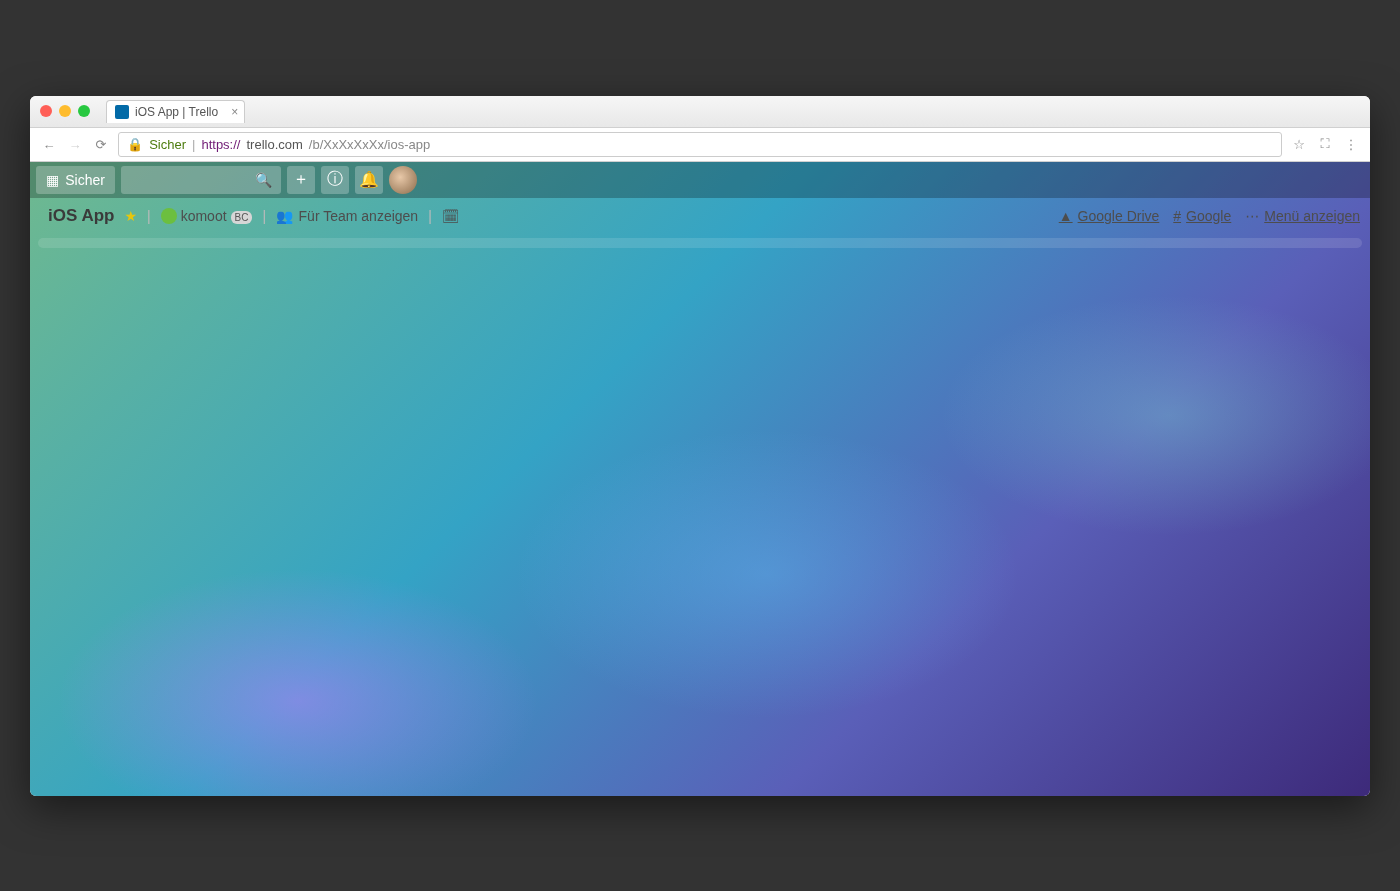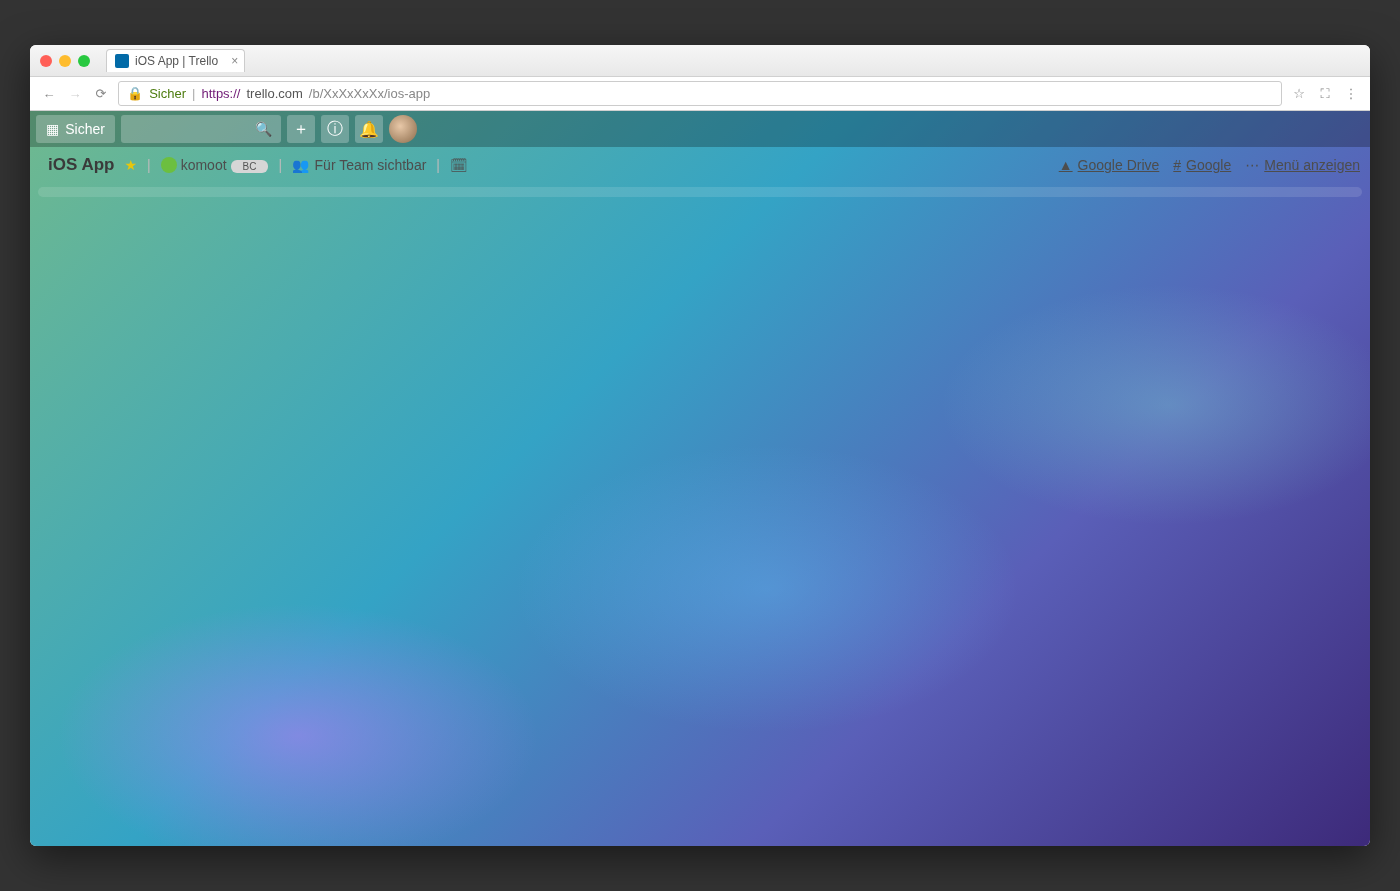--- a/index.html
+++ b/index.html
@@ -1,17 +1,17 @@
 <!DOCTYPE html>
 <html><head>
 <meta charset="utf-8">
 <style>
   * { box-sizing: border-box; margin: 0; padding: 0; }
   body { background: #333; font-family: -apple-system, "Helvetica Neue", Arial, sans-serif; font-size:14px; display:flex; align-items:center; justify-content:center; height:891px; }
-  .window { width:1340px; height:801px; background:#fff; border-radius:6px; box-shadow:0 12px 40px rgba(0,0,0,.5); overflow:hidden; display:flex; flex-direction:column; }
+  .window { width:1340px; height:700px; background:#fff; border-radius:6px; box-shadow:0 12px 40px rgba(0,0,0,.5); overflow:hidden; display:flex; flex-direction:column; }
   
   .mac-chrome-top { height:32px; background:linear-gradient(#f6f6f6,#e8e8e8); border-bottom:1px solid #d0d0d0; display:flex; align-items:center; padding:0 10px; gap:8px; font-size:12px; color:#555;}
   .traffic {display:flex; gap:7px; margin-right:8px;}
   .dot{width:12px;height:12px;border-radius:50%;}
   .red{background:#ff5f57;} .yel{background:#febc2e;} .grn{background:#28c840;}
   .tab{background:#fff;border:1px solid #ccc;border-bottom:none;border-radius:4px 4px 0 0;padding:4px 26px 4px 8px;display:flex;align-items:center;gap:6px;position:relative;}
   .tab .x{position:absolute;right:6px;top:4px;color:#888;font-size:12px;}
   .favicon{width:14px;height:14px;background:#026AA7;border-radius:2px;display:inline-block;}
   .chrome-url{height:34px;border-bottom:1px solid #d0d0d0;display:flex;align-items:center;gap:8px;padding:0 10px;color:#555;font-size:13px;}
   .nav-ico{width:18px;text-align:center;color:#888;}
@@ -23,21 +23,21 @@
   .searchbox{width:160px;background:rgba(255,255,255,.25);border-radius:3px;height:28px;display:flex;align-items:center;justify-content:flex-end;padding:0 8px;color:#fff;}
   .logo{flex:1;text-align:center;color:rgba(255,255,255,.6);font-weight:bold;font-style:italic;font-size:18px;letter-spacing:0.5px;}
   .ico-sq{width:28px;height:28px;background:rgba(255,255,255,.25);border-radius:3px;color:#fff;display:flex;align-items:center;justify-content:center;font-size:16px;}
   .avatar-sm{width:28px;height:28px;border-radius:50%;background:#aaa;background:radial-gradient(circle at 40% 40%, #e8c8a8, #8a6a4a);}
   
   .board-bar{height:36px;display:flex;align-items:center;padding:0 10px;gap:10px;font-size:14px;color:#4d4d4d;}
   .board-title{font-size:17px;font-weight:700;color:#3a3a3a;margin-left:8px;}
   .star{color:#e6c60d;}
   .org{display:flex;align-items:flex-end;gap:4px;}
   .org-logo{width:16px;height:16px;border-radius:50%;background:#6cbf3f;display:inline-block;}
-  .badge-grey{background:#d6d6d6;color:#555;font-size:10px;padding:1px 12px;border-radius:6px;}
+  .badge-grey{background:#d6d6d6;color:#555;font-size:10px;padding:1px 4px;border-radius:6px;}
   .sep{color:#bbb;}
   .board-right{margin-left:auto;display:flex;gap:14px;align-items:center;}
   .link-pu{display:flex;align-items:center;gap:5px;text-decoration:underline;color:#4d4d4d;}
   
   .board-wrap{flex:1;position:relative;overflow:hidden;}
   .wallpaper{position:absolute;inset:0;background:linear-gradient(135deg,#6fb98f 0%, #34a3c5 40%, #5a5fb8 70%, #3d2a7a 100%);}
   .wallpaper::before{content:'';position:absolute;inset:0;background:
     radial-gradient(ellipse 400px 220px at 20% 85%, rgba(200,120,255,.5), transparent 60%),
     radial-gradient(ellipse 420px 240px at 55% 65%, rgba(100,200,255,.35), transparent 60%),
     radial-gradient(ellipse 380px 200px at 85% 40%, rgba(120,220,210,.35), transparent 60%);}
@@ -113,21 +113,21 @@
       <span class="star">★</span>
       <span class="sep">|</span>
       <span class="org">
         <span class="org-logo"></span>
         <span>komoot</span>
         <span class="badge-grey">BC</span>
       </span>
       <span class="sep">|</span>
       <span style="display:flex;gap:5px;align-items:center;">
         <span>👥</span>
-        <span>Für Team sichtbar</span>
+        <span>Für Team anzeigen</span>
       </span>
       <span class="sep">|</span>
       <span>🗓</span>
       <div class="board-right">
         <span class="link-pu">
           <span>▲</span>
           <span>Google Drive</span>
         </span>
         <span class="link-pu">
           <span>#</span>

